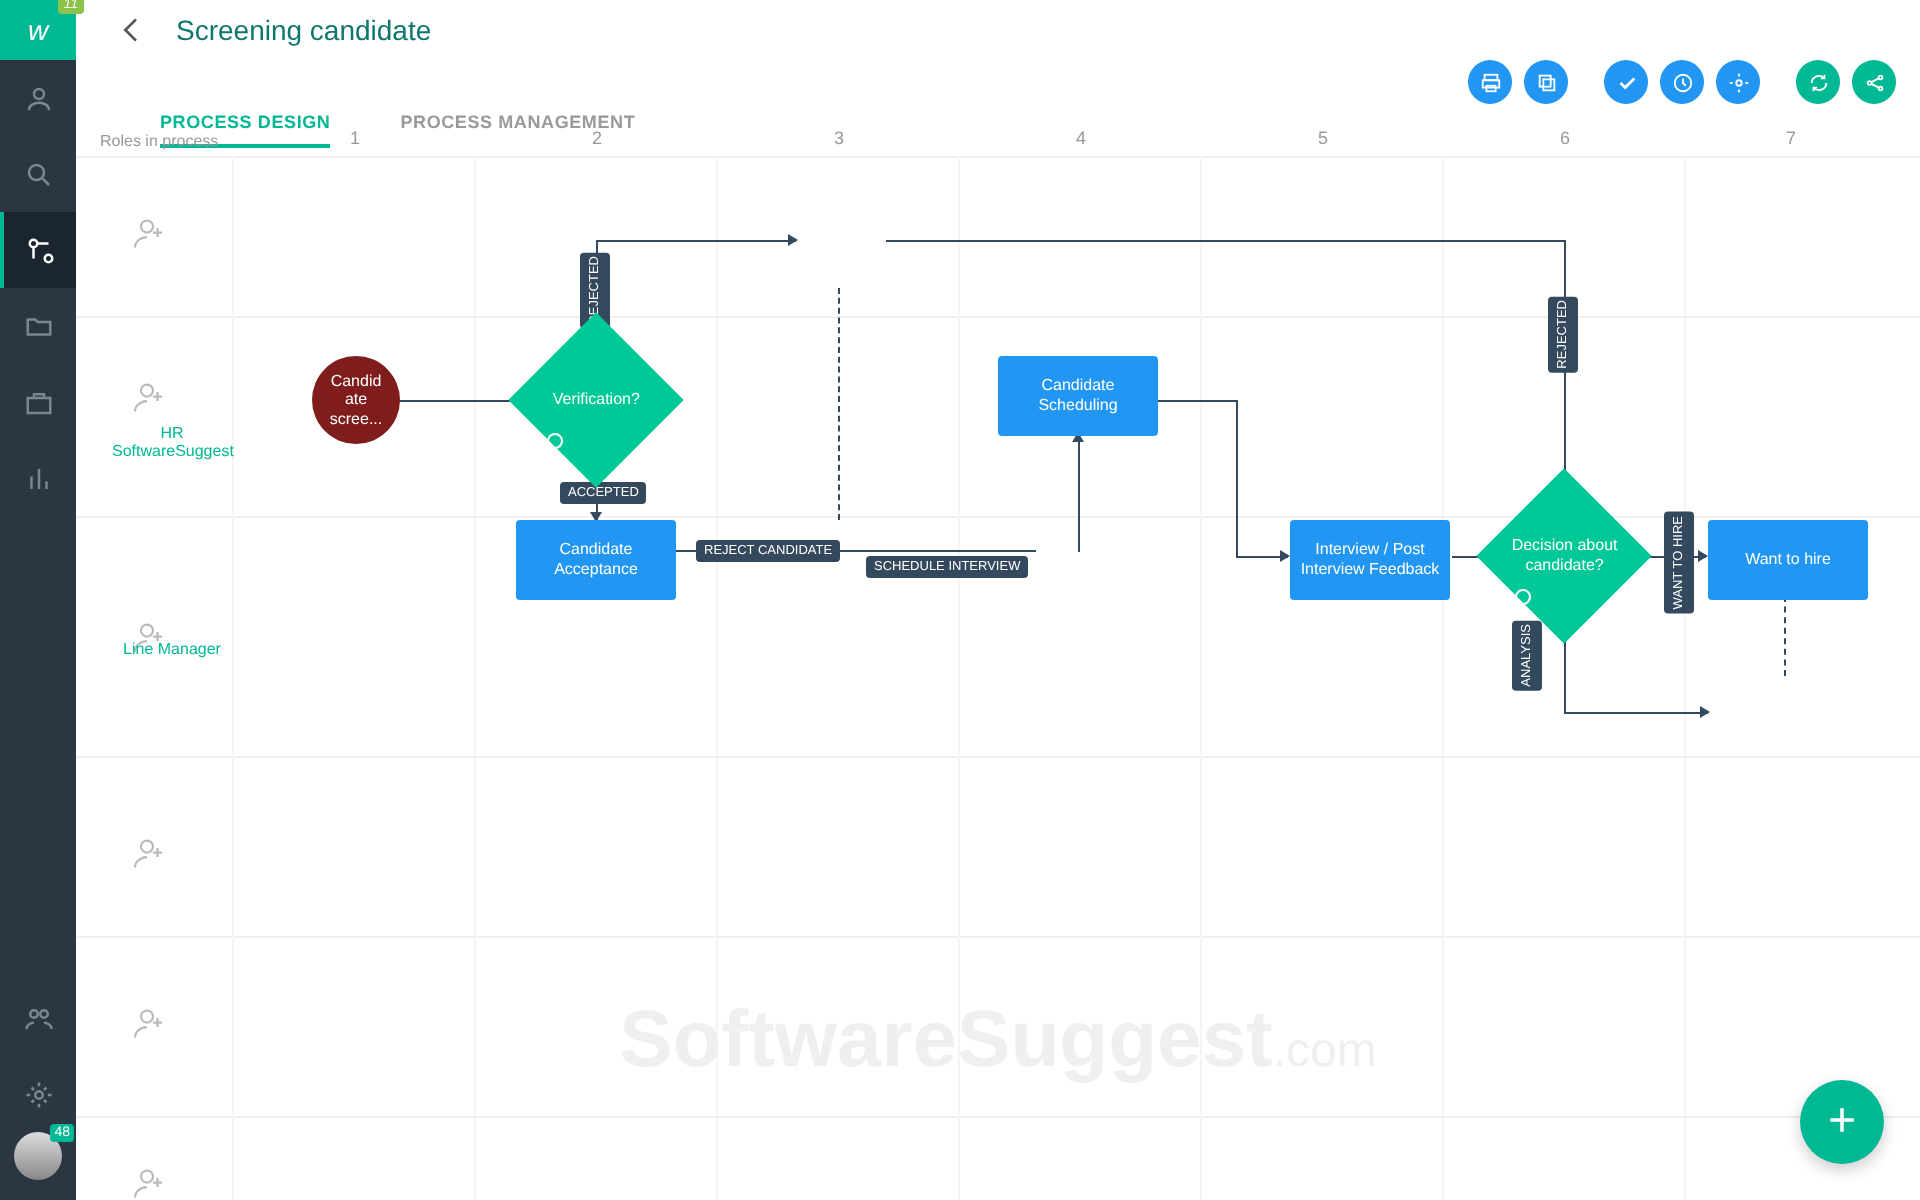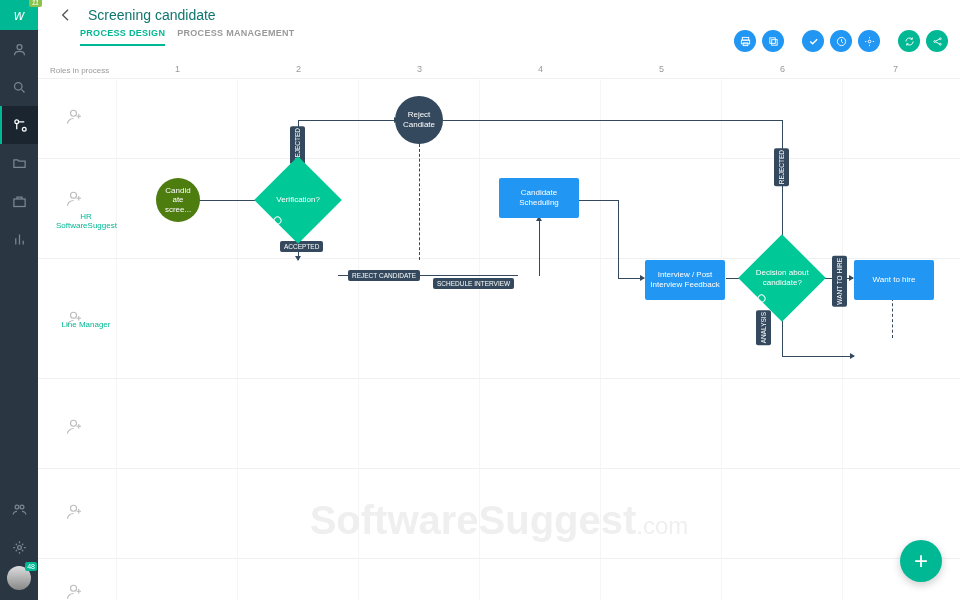--- a/index.html
+++ b/index.html
@@ -13,33 +13,33 @@
 .avatar{width:24px;height:24px;border-radius:50%;background:linear-gradient(#ddd,#888);margin-top:auto;margin-bottom:10px;position:relative}
 .avatar-badge{position:absolute;top:-4px;right:-6px;background:#00b894;color:#fff;font-size:7px;padding:1px 2px;border-radius:2px}
 .header{position:absolute;left:38px;top:0;right:0;height:30px;display:flex;align-items:center;padding-left:18px;background:#fff}
 .back-btn{width:20px;height:20px;display:flex;align-items:center;justify-content:center;color:#555;cursor:pointer;margin-right:12px}
 .page-title{font-size:14px;color:#0f766e;font-weight:500}
 .toolbar{position:absolute;right:12px;top:30px;display:flex;gap:6px;z-index:5}
 .tool-btn{width:22px;height:22px;border-radius:50%;display:flex;align-items:center;justify-content:center;cursor:pointer}
 .tool-blue{background:#2196f3;color:#fff}
 .tool-green{background:#00b894;color:#fff}
 .tool-btn svg{width:11px;height:11px}
-.tabs{position:absolute;left:80px;top:28px;display:flex;gap:12px}
+.tabs{position:absolute;left:80px;top:56px;display:flex;gap:35px}
 .tab{font-size:9px;font-weight:700;color:#999;padding-bottom:6px;cursor:pointer;letter-spacing:0.3px}
 .tab.active{color:#00b894;border-bottom:2px solid #00b894}
 .roles-label{position:absolute;left:50px;top:66px;font-size:8px;color:#999}
 .col-headers{position:absolute;left:38px;top:62px;right:0;height:16px;display:flex}
 .col-h{position:absolute;font-size:9px;color:#999;top:2px}
 .canvas{position:absolute;left:38px;top:78px;right:0;bottom:0;background:#fff}
 .lane-line{position:absolute;left:0;right:0;height:1px;background:#f0f0f0}
 .col-line{position:absolute;top:0;bottom:0;width:1px;background:#f5f5f5}
 .role-icon{position:absolute;left:28px;width:18px;height:18px;color:#bbb}
 .role-label{position:absolute;left:18px;font-size:8px;color:#00b894;width:60px;text-align:center}
 .node{position:absolute;display:flex;align-items:center;justify-content:center;text-align:center;color:#fff;font-size:8px;line-height:1.2;padding:4px;cursor:pointer}
-.node-start{width:44px;height:44px;border-radius:50%;background:#4d7c0f}
+.node-start{width:44px;height:44px;border-radius:50%;background:#7f1d1d}
 .node-diamond{width:62px;height:62px;background:#00c896;transform:rotate(45deg)}
 .node-diamond span{transform:rotate(-45deg);display:block;width:62px}
 .node-circle-dark{width:48px;height:48px;border-radius:50%;background:#34495e}
 .node-rect{width:80px;height:40px;background:#2196f3;border-radius:2px}
 .edge-label{position:absolute;background:#34495e;color:#fff;font-size:6.5px;padding:2px 4px;border-radius:2px;white-space:nowrap}
 .edge-label-v{writing-mode:vertical-rl;transform:rotate(180deg)}
 .line-h{position:absolute;height:1px;background:#34495e}
 .line-v{position:absolute;width:1px;background:#34495e}
 .line-dash-v{position:absolute;width:0;border-left:1px dashed #34495e}
 .arrow-r{position:absolute;width:0;height:0;border-top:3px solid transparent;border-bottom:3px solid transparent;border-left:5px solid #34495e}
@@ -279,22 +279,22 @@
   <div class="line-dash-v" style="left:854px;top:220px;height:40px"></div>
 
   <div class="node node-start" style="left:118px;top:100px">
       <span style="white-space:pre-line">Candid
 ate scree...</span>
     </div>
   <div class="node node-diamond" style="left:229px;top:91px">
       <span>Verification?</span>
       <div class="gate-icon" style="bottom:-2px"></div>
     </div>
-  <div class="node node-circle-dark" style="left:357px;top:18px">
-      <span>Reject Candiate</span>
+  <div class="node node-rect" style="left:220px;top:182px">
+      <span>Candidate Acceptance</span>
     </div>
   <div class="node node-rect" style="left:461px;top:100px">
       <span>Candidate Scheduling</span>
     </div>
   <div class="node node-rect" style="left:607px;top:182px">
       <span>Interview / Post Interview Feedback</span>
     </div>
   <div class="node node-diamond" style="left:713px;top:169px">
       <span>Decision about candidate?</span>
       <div class="gate-icon" style="bottom:-2px"></div>

